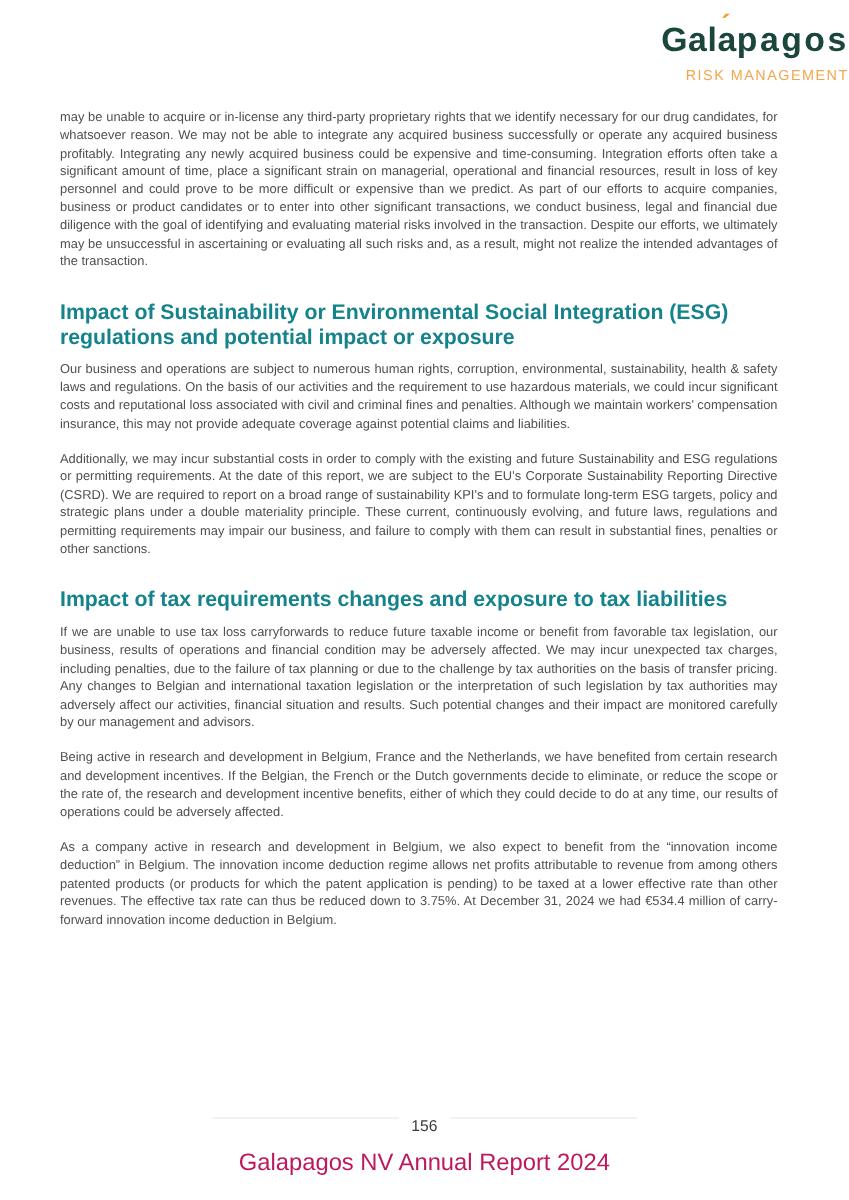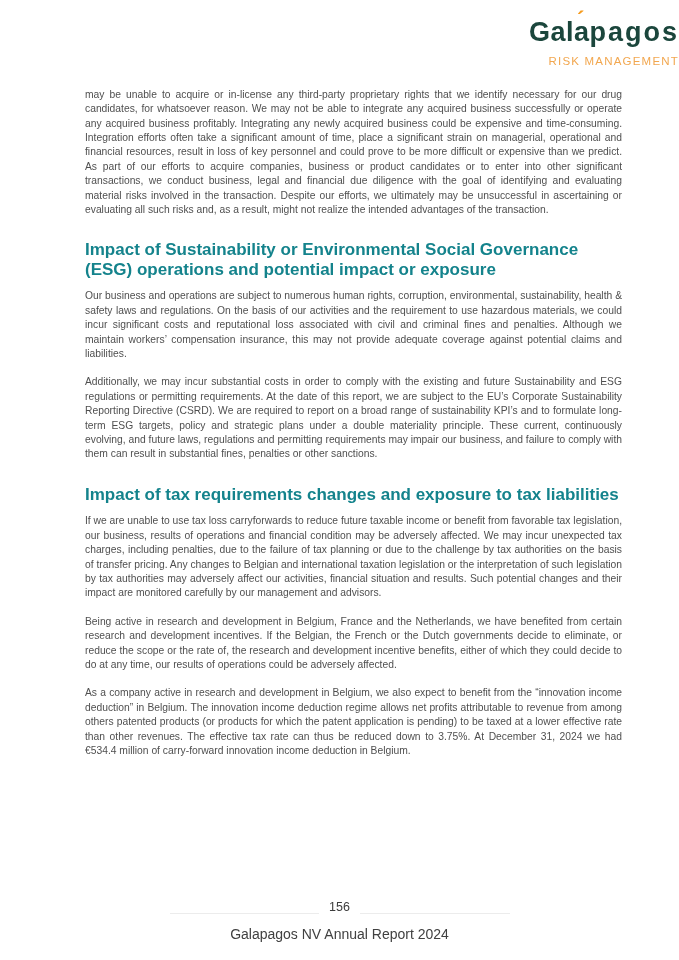--- a/index.html
+++ b/index.html
@@ -52,21 +52,21 @@
   }
   .doc-subtitle {
     margin-top: 7px;
     color: #f2a74f;
     font-size: 11.5px;
     letter-spacing: 1.2px;
     font-weight: 400;
   }
   
   .content {
-    margin: 21px 57px 0 85px;
+    margin: 21px 57px 0 48px;
     color: #4f4f4f;
     font-size: 10.3px;
     line-height: 14.4px;
     text-align: justify;
   }
   .content p {
     margin: 0 0 14px 0;
   }
   .content h2 {
     color: #14838c;
@@ -80,57 +80,57 @@
   .footer {
     position: absolute;
     left: 0;
     right: 0;
     bottom: 18px;
     text-align: center;
     color: #3c3c3c;
   }
   .page-number-row {
     display: flex;
-    align-items: flex-end;
+    align-items: flex-start;
     justify-content: center;
     width: 340px;
     margin: 12px auto;
   }
   .page-number-row .rule {
     flex: 1;
     height: 0;
     border-top: 1px solid #ececec;
   }
   .page-number {
     padding: 0 10px;
     font-size: 12.5px;
     color: #3c3c3c;
   }
   .report-title {
     margin-top: 3px;
-    font-size: 14px;
-    color: #404040;
+    font-size: 19px;
+    color: #be185d;
   }
 </style>
 </head>
 <body>
 
 <div class="page">
 
   <div class="header">
     <div class="logo">
       <span class="logo-bold">Gal</span><span class="logo-a"><span>a</span><span class="logo-accent">´</span></span><span class="logo-light">pagos</span>
     </div>
     <div class="doc-subtitle">RISK MANAGEMENT</div>
   </div>
 
   <div class="content">
     <p>may be unable to acquire or in-license any third-party proprietary rights that we identify necessary for our drug candidates, for whatsoever reason. We may not be able to integrate any acquired business successfully or operate any acquired business profitably. Integrating any newly acquired business could be expensive and time-consuming. Integration efforts often take a significant amount of time, place a significant strain on managerial, operational and financial resources, result in loss of key personnel and could prove to be more difficult or expensive than we predict. As part of our efforts to acquire companies, business or product candidates or to enter into other significant transactions, we conduct business, legal and financial due diligence with the goal of identifying and evaluating material risks involved in the transaction. Despite our efforts, we ultimately may be unsuccessful in ascertaining or evaluating all such risks and, as a result, might not realize the intended advantages of the transaction.</p>
 
-    <h2>Impact of Sustainability or Environmental Social Governance (ESG) operations and potential impact or exposure</h2>
+    <h2>Impact of Sustainability or Environmental Social Integration (ESG) regulations and potential impact or exposure</h2>
     <p>Our business and operations are subject to numerous human rights, corruption, environmental, sustainability, health &amp; safety laws and regulations. On the basis of our activities and the requirement to use hazardous materials, we could incur significant costs and reputational loss associated with civil and criminal fines and penalties. Although we maintain workers’ compensation insurance, this may not provide adequate coverage against potential claims and liabilities.</p>
     <p>Additionally, we may incur substantial costs in order to comply with the existing and future Sustainability and ESG regulations or permitting requirements. At the date of this report, we are subject to the EU’s Corporate Sustainability Reporting Directive (CSRD). We are required to report on a broad range of sustainability KPI’s and to formulate long-term ESG targets, policy and strategic plans under a double materiality principle. These current, continuously evolving, and future laws, regulations and permitting requirements may impair our business, and failure to comply with them can result in substantial fines, penalties or other sanctions.</p>
 
     <h2>Impact of tax requirements changes and exposure to tax liabilities</h2>
     <p>If we are unable to use tax loss carryforwards to reduce future taxable income or benefit from favorable tax legislation, our business, results of operations and financial condition may be adversely affected. We may incur unexpected tax charges, including penalties, due to the failure of tax planning or due to the challenge by tax authorities on the basis of transfer pricing. Any changes to Belgian and international taxation legislation or the interpretation of such legislation by tax authorities may adversely affect our activities, financial situation and results. Such potential changes and their impact are monitored carefully by our management and advisors.</p>
     <p>Being active in research and development in Belgium, France and the Netherlands, we have benefited from certain research and development incentives. If the Belgian, the French or the Dutch governments decide to eliminate, or reduce the scope or the rate of, the research and development incentive benefits, either of which they could decide to do at any time, our results of operations could be adversely affected.</p>
     <p>As a company active in research and development in Belgium, we also expect to benefit from the “innovation income deduction” in Belgium. The innovation income deduction regime allows net profits attributable to revenue from among others patented products (or products for which the patent application is pending) to be taxed at a lower effective rate than other revenues. The effective tax rate can thus be reduced down to 3.75%. At December 31, 2024 we had €534.4 million of carry-forward innovation income deduction in Belgium.</p>
   </div>
 
   <div class="footer">

